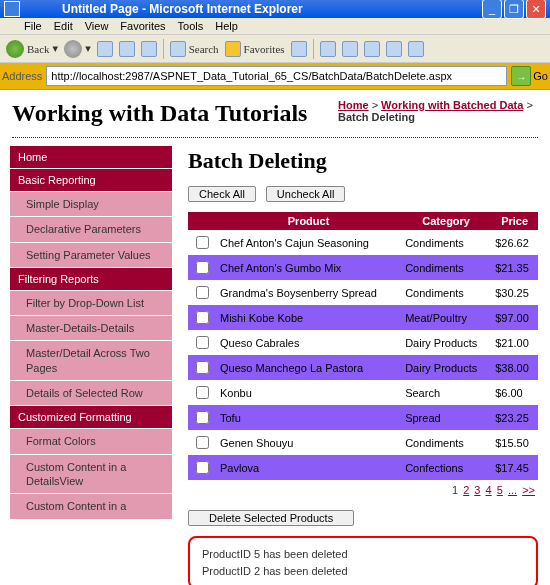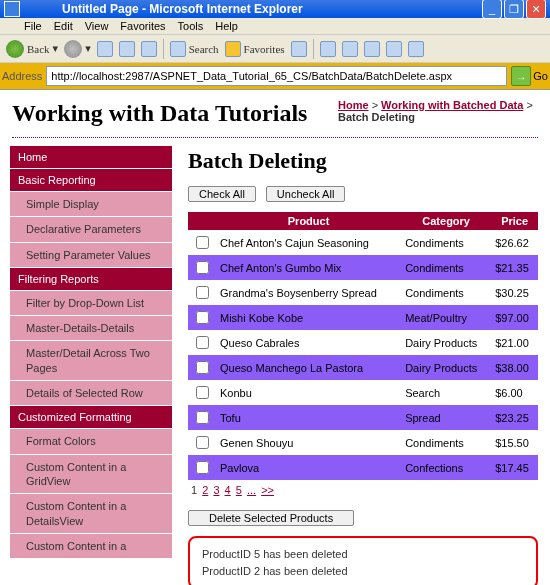--- a/index.html
+++ b/index.html
@@ -40,21 +40,21 @@
 .btn { font-family: Arial; font-size: 11px; padding: 1px 10px; background: #f0f0f0; border: 1px solid #888; border-radius: 2px; cursor: default; }
 .btn-row { display: flex; gap: 10px; margin-bottom: 10px; }
 table.grid { border-collapse: collapse; width: 100%; font-size: 11px; }
 table.grid th { background: #9b0030; color: #fff; padding: 3px 6px; font-weight: bold; text-align: center; }
 table.grid th:first-child { width: 18px; }
 table.grid td { padding: 3px 4px; border-bottom: 0; }
 table.grid tr.alt td { background: #8b5cf6; }
 table.grid td.price { text-align: left; padding-right: 4px;}
 table.grid td.chk { text-align: center; width: 18px; }
 table.grid td.cat { white-space: nowrap; margin-left: 40px; }
-.pager { font-size: 11px; padding: 4px 2px; }
+.pager { text-align: right; font-size: 11px; padding: 4px 2px; }
 .pager a { color: #9b0030; text-decoration: underline; margin: 0 1px; }
 .pager .cur { color: #333; margin: 0 1px; }
 .del-btn-row { margin: 10px 0; }
 .msgbox { border: 2px solid #e00; border-radius: 8px; padding: 8px 12px; font-size: 11px; line-height: 1.5; color: #333; }
 </style>
 </head>
 <body>
 
 <div class="titlebar">
   <span class="win-icon"></span>
@@ -127,21 +127,20 @@
       <div class="nav-item">Simple Display</div>
       <div class="nav-item">Declarative Parameters</div>
       <div class="nav-item">Setting Parameter Values</div>
       <div class="nav-head">Filtering Reports</div>
       <div class="nav-item">Filter by Drop-Down List</div>
       <div class="nav-item">Master-Details-Details</div>
       <div class="nav-item">Master/Detail Across Two Pages</div>
       <div class="nav-item">Details of Selected Row</div>
       <div class="nav-head">Customized Formatting</div>
       <div class="nav-item">Format Colors</div>
-      <div class="nav-item">Custom Content in a GridView</div>
       <div class="nav-item">Custom Content in a DetailsView</div>
       <div class="nav-item">Custom Content in a</div>
     </div>
   <div class="main">
     <h2>Batch Deleting</h2>
     <div class="btn-row">
       <button class="btn">Check All</button>
       <button class="btn">Uncheck All</button>
     </div>
     <table class="grid">

